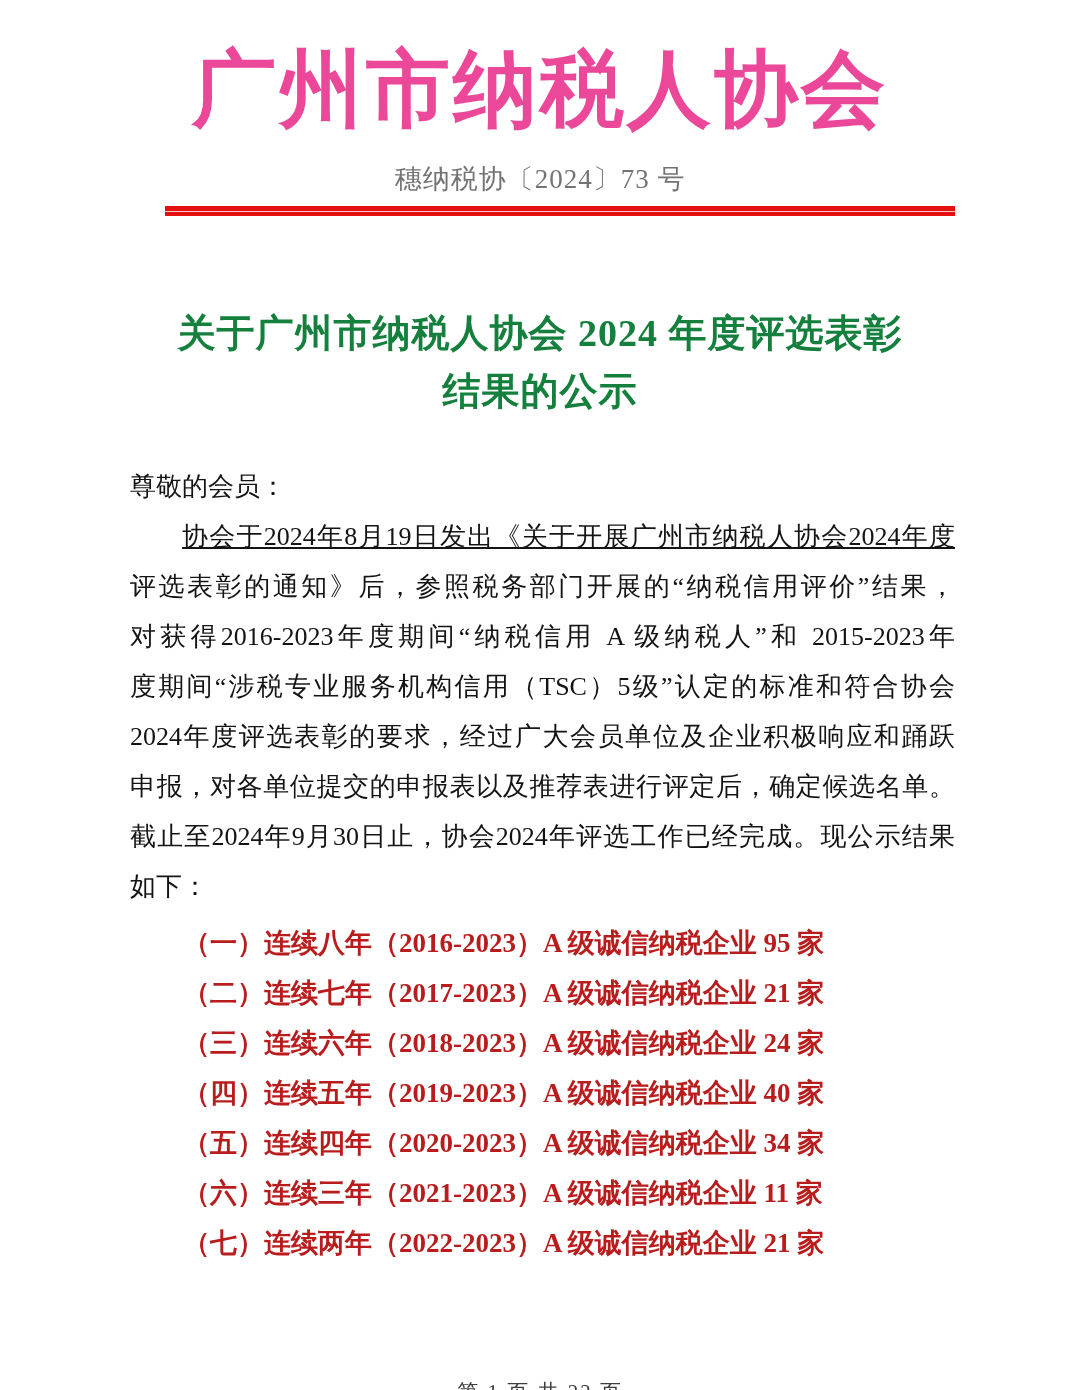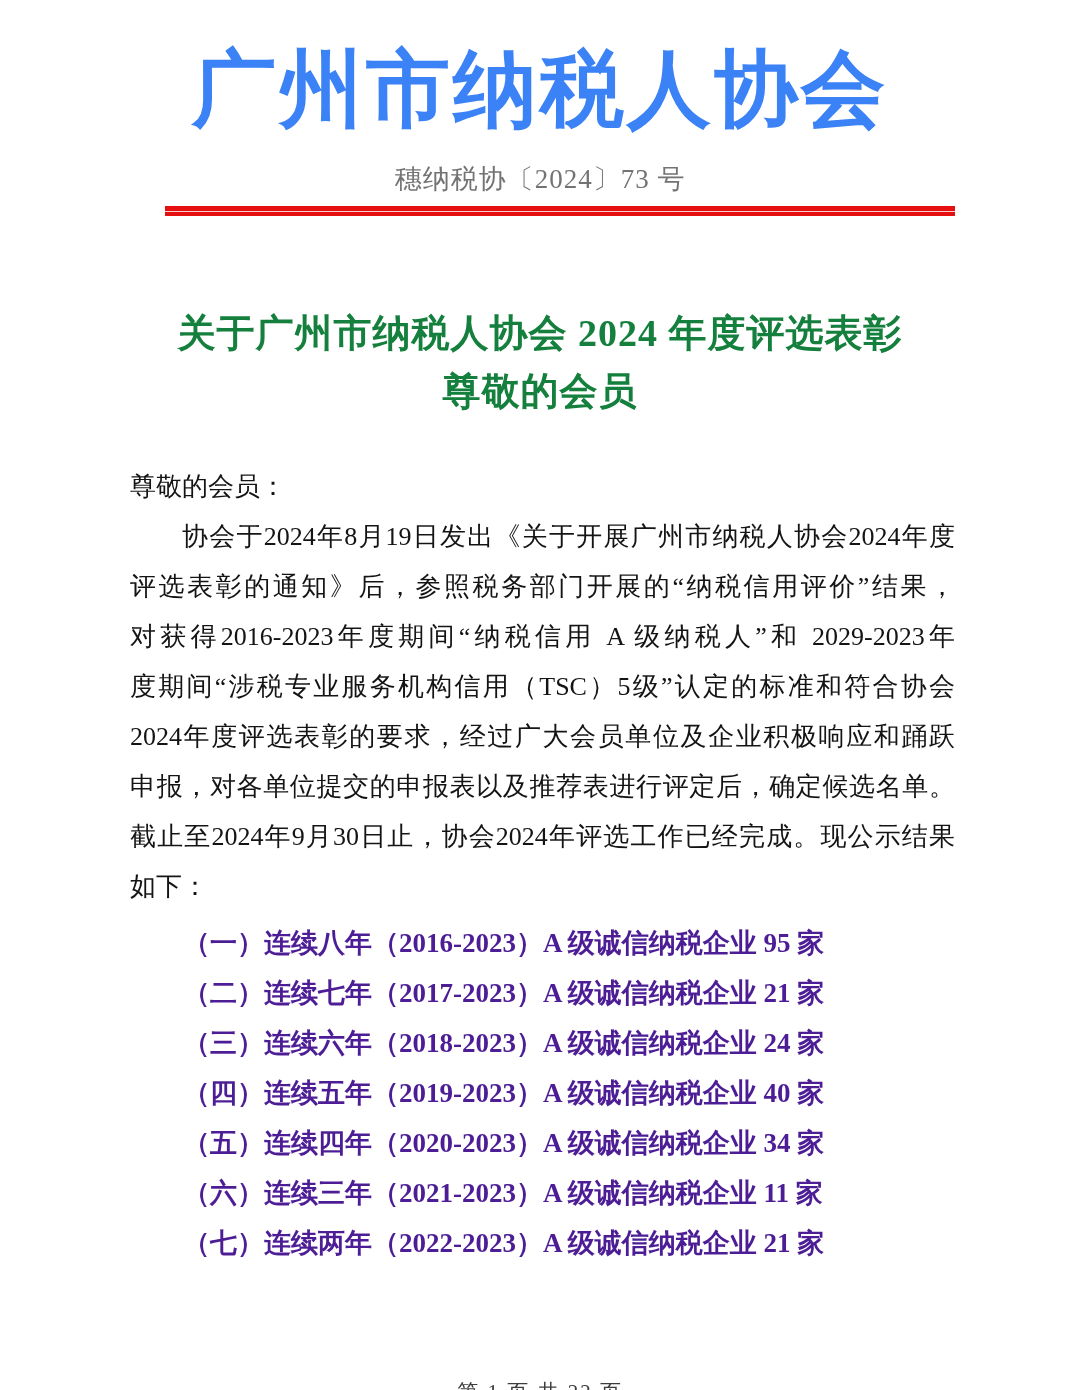--- a/index.html
+++ b/index.html
@@ -10,21 +10,21 @@
     font-family: "Liberation Serif", "DejaVu Serif", serif;
     color: #111111;
     position: relative;
     overflow: hidden;
   }
   .page { position: relative; width: 1080px; height: 1390px; background: #ffffff; }
 
   .org-name {
     margin-top: 42px;
     text-align: center;
-    color: #3b82f6;
+    color: #ec4899;
     font-size: 84px;
     line-height: 96px;
     font-weight: bold;
     letter-spacing: 3px;
     white-space: nowrap;
   }
   .doc-number {
     margin-top: 24px;
     text-align: center;
     font-size: 27px;
@@ -56,28 +56,28 @@
     margin: 42px 125px 0 130px;
     font-size: 26px;
     line-height: 50px;
     color: #141414;
   }
   .p-line {
     text-align: justify;
     text-align-last: justify;
   }
   .p-line.no-justify { text-align: right; text-align-last: left; }
-  .indent { text-indent: 2em; }
+  .indent { text-indent: 2em; text-decoration: underline; }
 
   .award-list { margin: 6px 125px 0 130px; }
   .award-item {
     font-size: 27px;
     line-height: 50px;
     font-weight: bold;
-    color: #4c1d95;
+    color: #b91c1c;
     padding-left: 53px;
     white-space: nowrap;
   }
 
   .page-footer {
     position: absolute;
     top: 1336px;
     left: 0;
     width: 100%;
     text-align: center;
@@ -92,28 +92,28 @@
 <div class="page">
 
   <div class="org-name">广州市纳税人协会</div>
 
   <div class="doc-number">穗纳税协〔2024〕73 号</div>
 
   <div class="red-rule"></div>
 
   <div class="doc-title">
     <div>关于广州市纳税人协会 2024 年度评选表彰</div>
-    <div>尊敬的会员</div>
+    <div>结果的公示</div>
   </div>
 
   <div class="body-text">
     <div class="p-line no-justify">尊敬的会员：</div>
     <div class="p-line indent">协会于2024年8月19日发出《关于开展广州市纳税人协会2024年度</div>
     <div class="p-line">评选表彰的通知》后，参照税务部门开展的“纳税信用评价”结果，</div>
-    <div class="p-line">对获得2016-2023年度期间“纳税信用 A 级纳税人”和 2029-2023年</div>
+    <div class="p-line">对获得2016-2023年度期间“纳税信用 A 级纳税人”和 2015-2023年</div>
     <div class="p-line">度期间“涉税专业服务机构信用（TSC）5级”认定的标准和符合协会</div>
     <div class="p-line">2024年度评选表彰的要求，经过广大会员单位及企业积极响应和踊跃</div>
     <div class="p-line">申报，对各单位提交的申报表以及推荐表进行评定后，确定候选名单。</div>
     <div class="p-line">截止至2024年9月30日止，协会2024年评选工作已经完成。现公示结果</div>
     <div class="p-line no-justify">如下：</div>
   </div>
 
   <div class="award-list">
     <div class="award-item">（一）连续八年（2016-2023）A 级诚信纳税企业 95 家</div>
     <div class="award-item">（二）连续七年（2017-2023）A 级诚信纳税企业 21 家</div>

